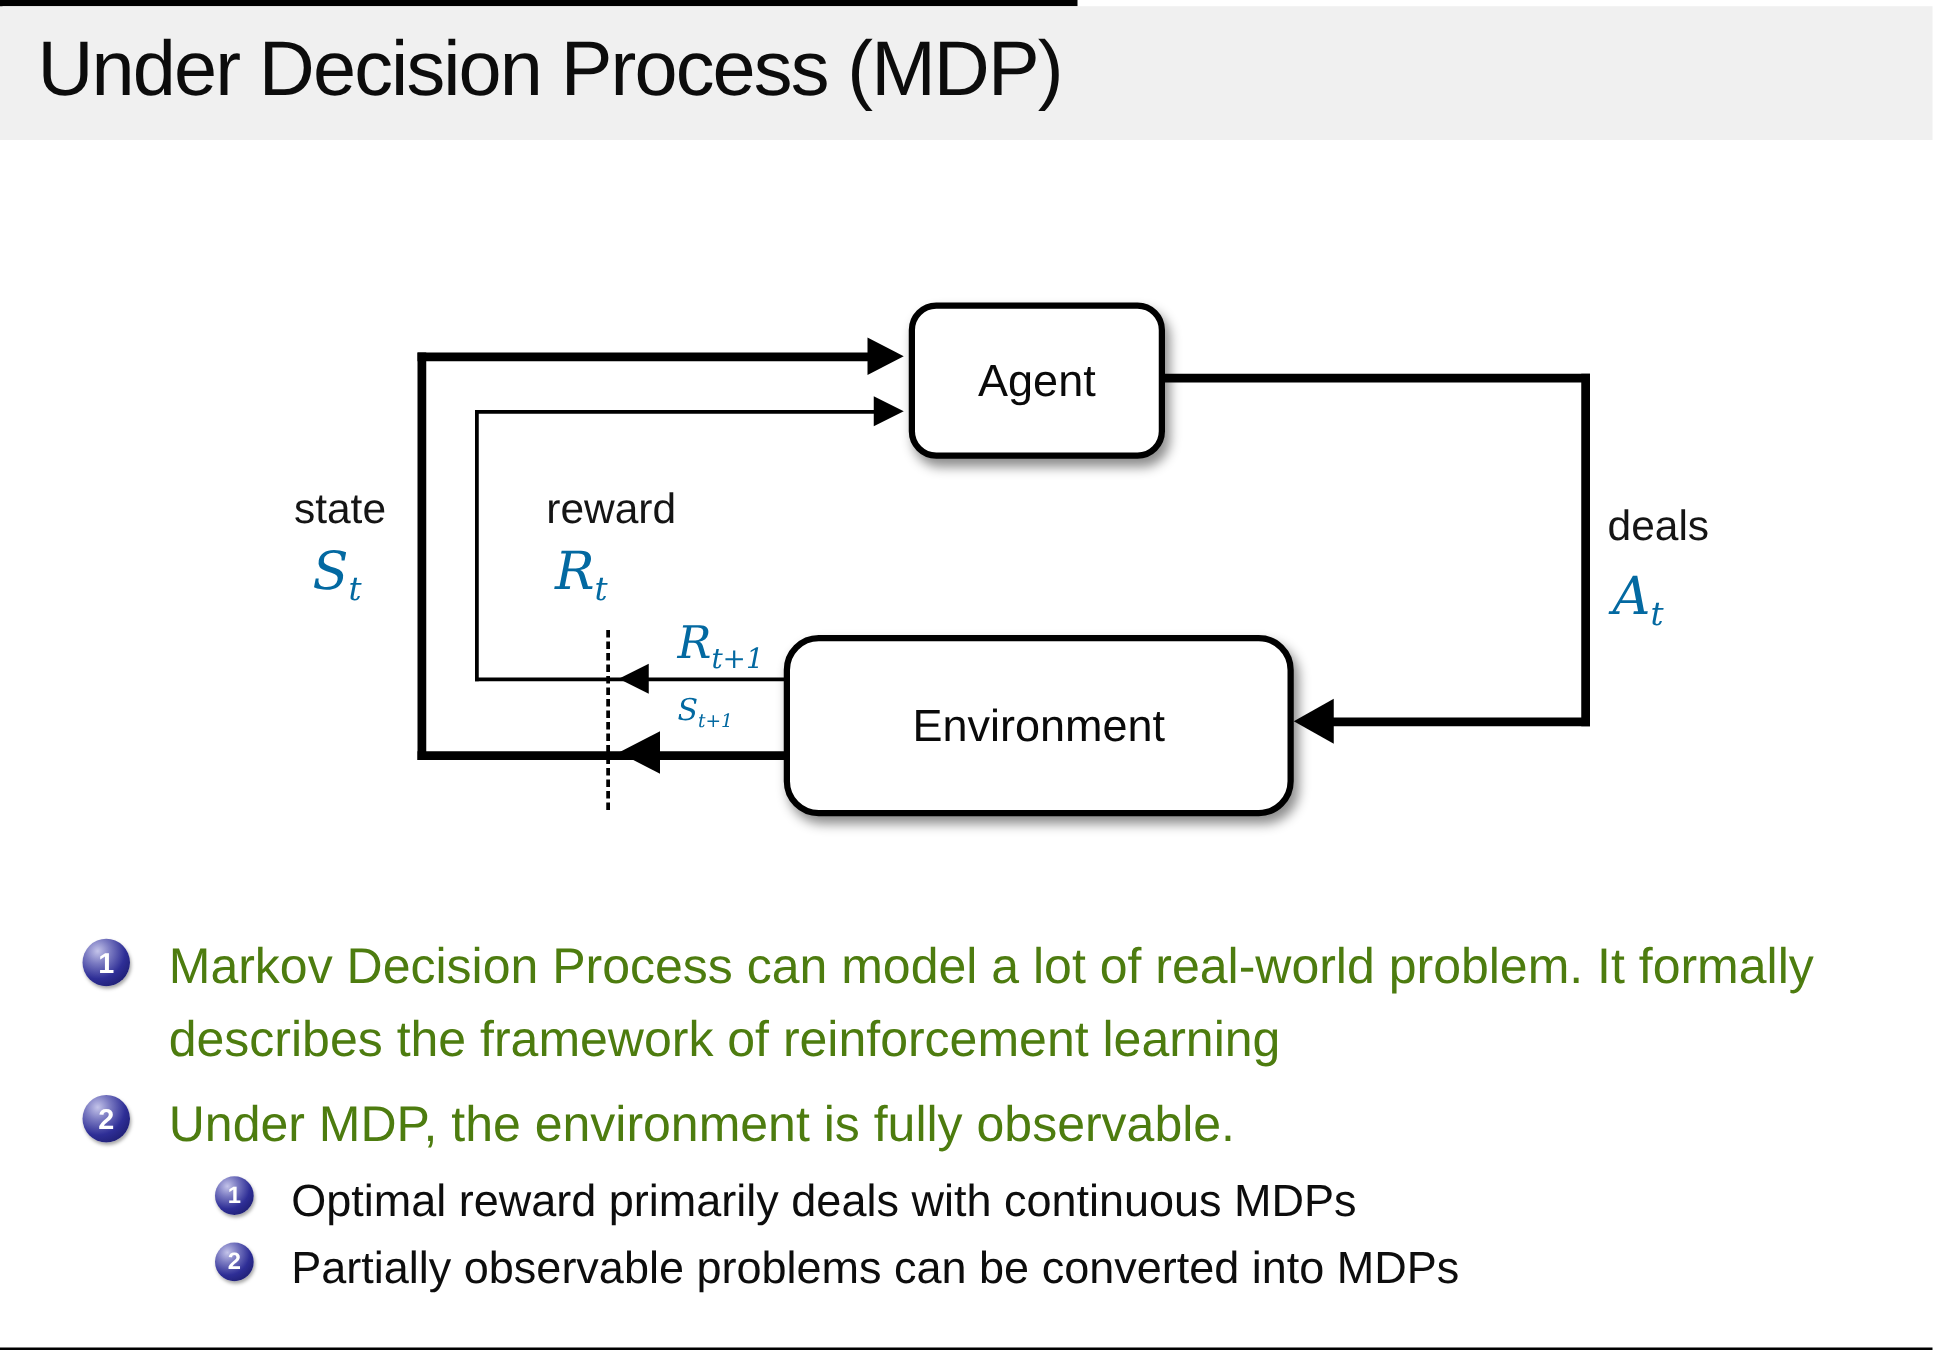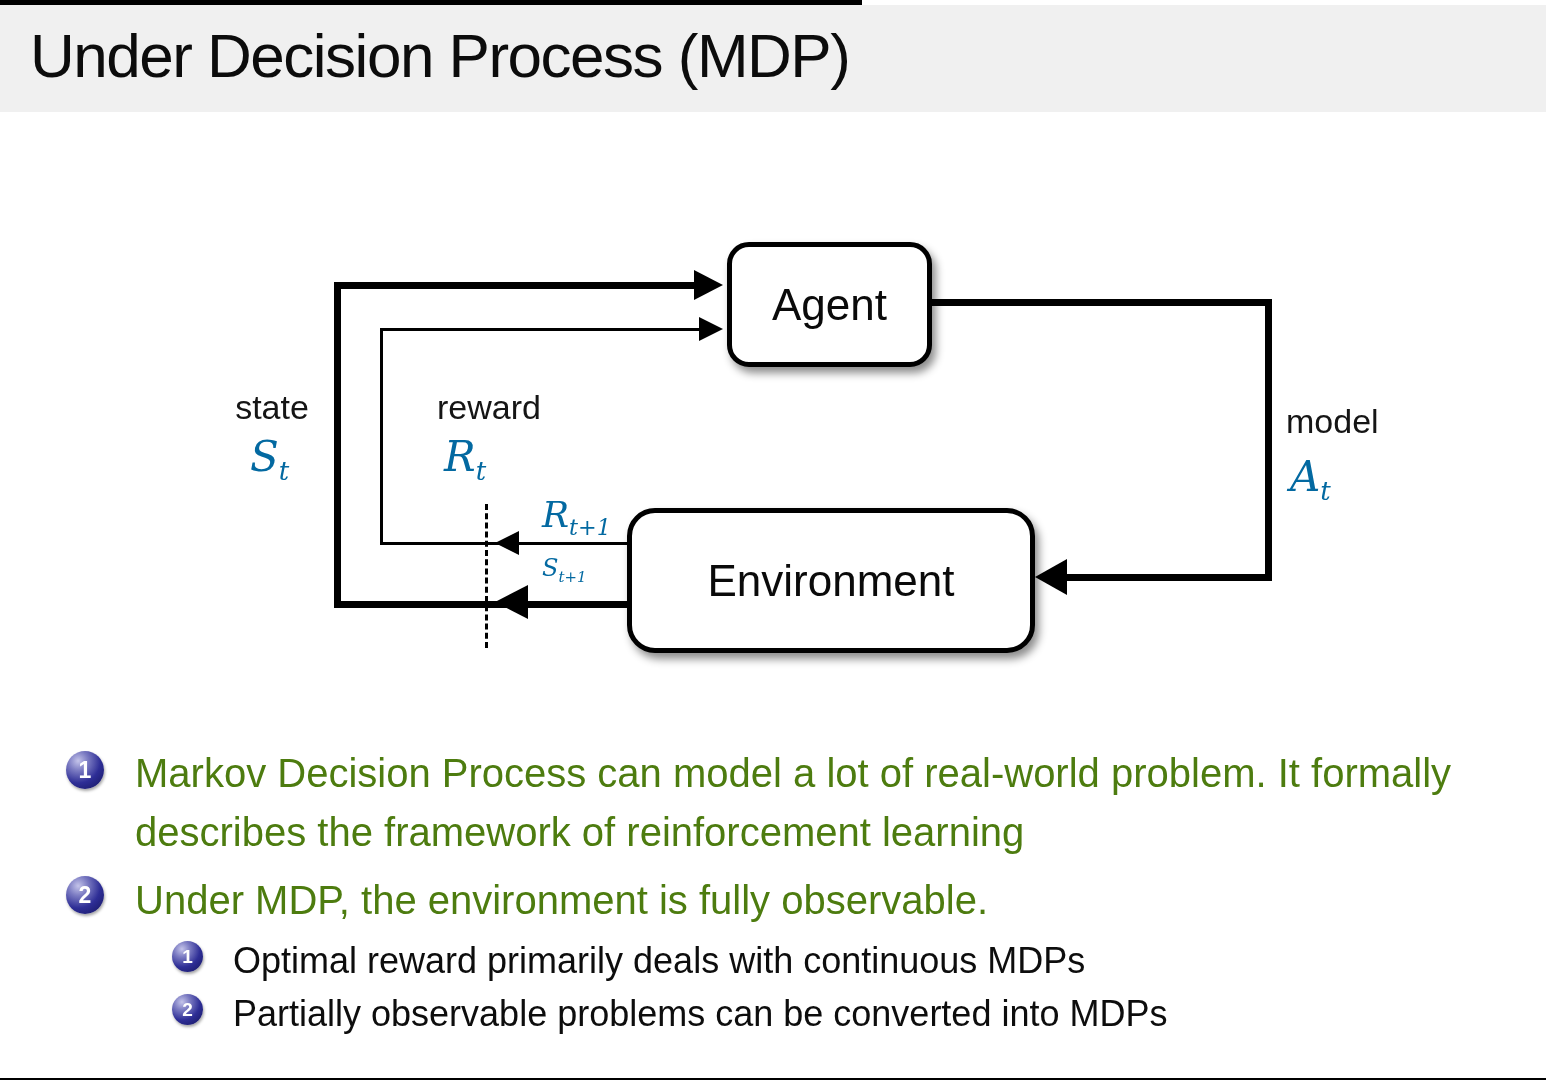--- a/index.html
+++ b/index.html
@@ -25,21 +25,21 @@
     font-size: 62px; letter-spacing: -1.5px;
     color: #0c0c0c; white-space: nowrap;
   }
 
   
   .node {
     position: absolute; box-sizing: border-box;
     background: #fff; border: 5px solid #000;
     display: flex; align-items: center; justify-content: center;
     box-shadow: 4px 6px 9px rgba(0,0,0,0.45);
-    font-size: 44px; color: #0a0a0a;
+    font-size: 36px; color: #0a0a0a;
   }
   #agent-box { left: 727px; top: 242px; width: 205px; height: 125px; border-radius: 22px; }
   #env-box   { left: 627px; top: 508px; width: 408px; height: 145px; border-radius: 28px; }
 
   
   .ln { position: absolute; background: #000; }
   #ln-state-v   { left: 334px; top: 282px; width: 7px;  height: 326px; }
   #ln-state-h1  { left: 334px; top: 282px; width: 362px; height: 7px; }
   #ln-state-h2  { left: 334px; top: 601px; width: 296px; height: 7px; }
   #ln-reward-v  { left: 380px; top: 328px; width: 3px;  height: 217px; }
@@ -140,21 +140,21 @@
   <div class="node" id="env-box">
     <span>Environment</span>
   </div>
 
   <div class="dlabel" id="lbl-state">state</div>
   <div class="abs math" id="sym-state"><span>S</span><sub>t</sub></div>
 
   <div class="dlabel" id="lbl-reward">reward</div>
   <div class="abs math" id="sym-reward"><span>R</span><sub>t</sub></div>
 
-  <div class="dlabel" id="lbl-action">model</div>
+  <div class="dlabel" id="lbl-action">deals</div>
   <div class="abs math" id="sym-action"><span>A</span><sub>t</sub></div>
 
   <div class="abs math" id="sym-rnext"><span>R</span><sub>t+1</sub></div>
   <div class="abs math" id="sym-snext"><span>S</span><sub>t+1</sub></div>
 </div>
 
 <div>
   <div class="ball ball-lg" id="b1-ball">
     <span>1</span>
   </div>

